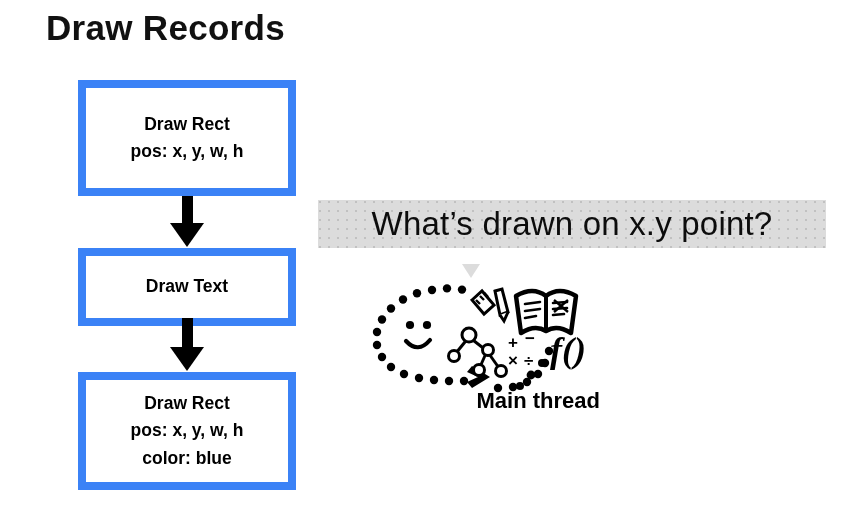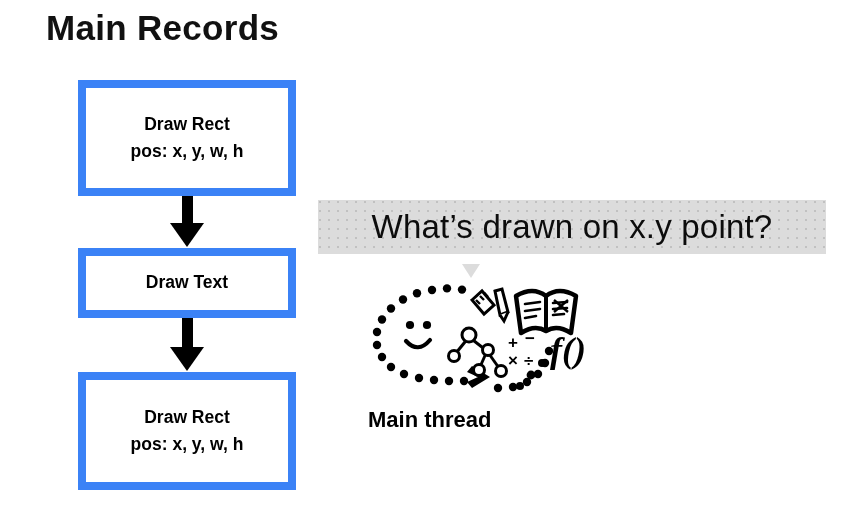--- a/index.html
+++ b/index.html
@@ -43,21 +43,21 @@
   }
   .record-line {
     font-size: 17.5px;
     font-weight: bold;
     line-height: 1.55;
     text-align: center;
     white-space: nowrap;
     color: #000000;
   }
   #record-box-0 { top: 80px;  height: 116px; }
-  #record-box-1 { top: 248px; height: 70px;  }
+  #record-box-1 { top: 248px; height: 78px;  }
   #record-box-2 { top: 372px; height: 118px; }
 
   
   .flow-arrow {
     position: absolute;
     left: 178px;
     width: 18px;
     display: flex;
     flex-direction: column;
     align-items: center;
@@ -78,21 +78,21 @@
   #flow-arrow-0 .shaft { height: 28px; }
   #flow-arrow-1 { top: 318px; }
   #flow-arrow-1 .shaft { height: 30px; }
 
   
   #speech-bubble {
     position: absolute;
     left: 318px;
     top: 200px;
     width: 508px;
-    height: 54px;
+    height: 48px;
     background:
       radial-gradient(circle at 2px 2px, rgba(150,150,150,0.38) 1px, transparent 1.2px) 0 0 / 9px 9px,
       #dcdcdc;
     display: flex;
     align-items: center;
     justify-content: center;
   }
   #speech-bubble-text {
     font-size: 33px;
     color: #0c0c0c;
@@ -116,33 +116,33 @@
     left: 368px;
     top: 278px;
     width: 232px;
     height: 128px;
   }
 
   
   #main-thread-label {
     position: absolute;
     left: 368px;
-    top: 407px;
+    top: 388px;
     width: 232px;
-    text-align: left;
+    text-align: right;
     font-size: 22px;
     font-weight: bold;
     color: #000000;
     white-space: nowrap;
   }
 </style>
 </head>
 <body>
 
-<div id="slide-title">Main Records</div>
+<div id="slide-title">Draw Records</div>
 
 <div class="record-box" id="record-box-0">
   <div class="record-line">Draw Rect</div>
   <div class="record-line">pos: x, y, w, h</div>
 </div>
 
 <div class="flow-arrow" id="flow-arrow-0">
   <div class="shaft"></div>
   <div class="head"></div>
 </div>
@@ -152,20 +152,21 @@
 </div>
 
 <div class="flow-arrow" id="flow-arrow-1">
   <div class="shaft"></div>
   <div class="head"></div>
 </div>
 
 <div class="record-box" id="record-box-2">
   <div class="record-line">Draw Rect</div>
   <div class="record-line">pos: x, y, w, h</div>
+  <div class="record-line">color: blue</div>
 </div>
 
 <div id="speech-bubble">
   <div id="speech-bubble-text">What’s drawn on x.y point?</div>
 </div>
 <div id="speech-bubble-tail"></div>
 
 <div id="thread-doodle">
   <svg viewBox="0 0 232 128" width="232" height="128" xmlns="http://www.w3.org/2000/svg">
 

